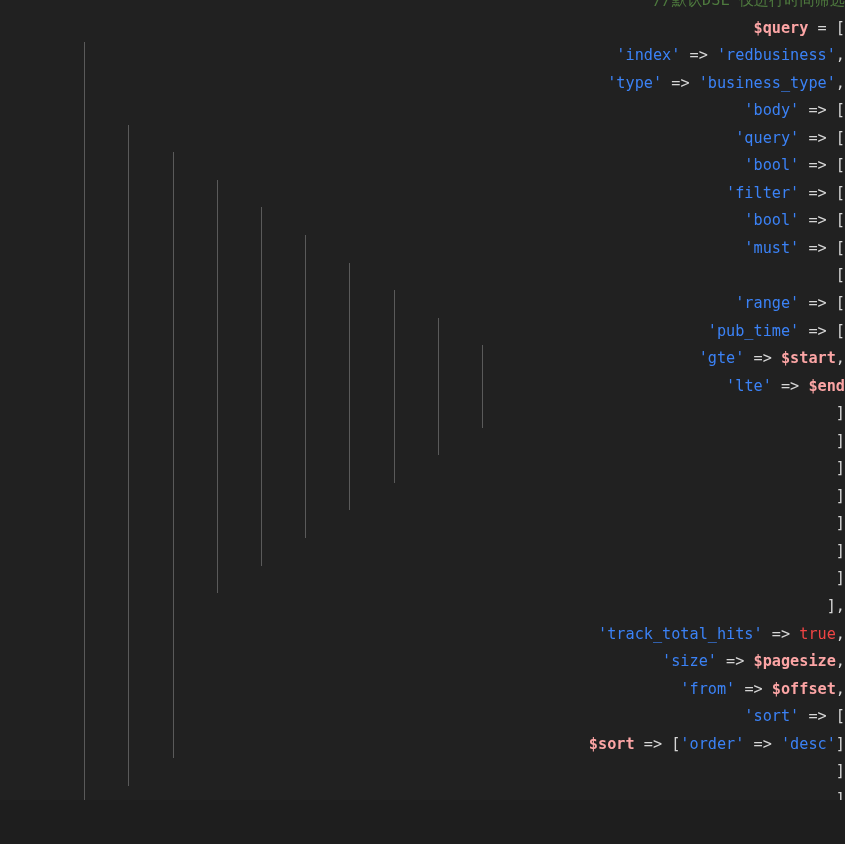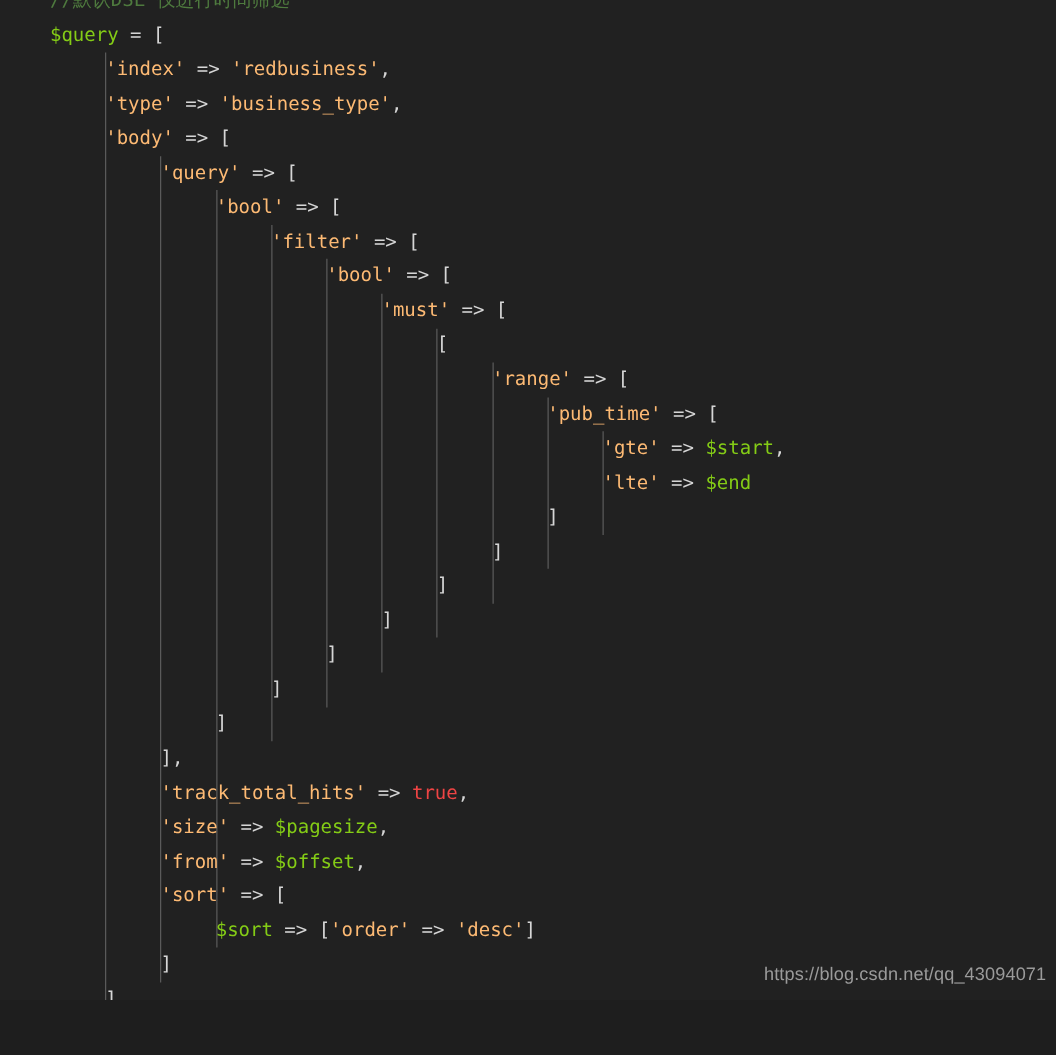--- a/index.html
+++ b/index.html
@@ -13,20 +13,21 @@
     height: 844px;
     overflow: hidden;
     font-family: "DejaVu Sans Mono", "Liberation Mono", monospace;
   }
   #editor {
     position: relative;
     width: 845px;
     height: 800px;
     background: #212121;
     overflow: hidden;
+    text-align: right;
   }
   
   #code {
     position: absolute;
     left: 0;
     top: -13px;           
     width: 845px;
     font-size: 15.2px;
     line-height: 27.55px;
     letter-spacing: 0px;
@@ -48,22 +49,22 @@
     pointer-events: none;
   }
   .guide {
     position: absolute;
     width: 1px;
     background: #5a5a5a;
   }
 
   
   .tok-comment { color: #4e7a3e; }
-  .tok-var     { color: #84cc16; font-weight: normal; }
-  .tok-str     { color: #fdba74; }
+  .tok-var     { color: #fca5a5; font-weight: bold; }
+  .tok-str     { color: #3b82f6; }
   .tok-punct   { color: #d6d6d6; }
   .tok-op      { color: #d6d6d6; }
   .tok-bool    { color: #ef4444; }
   .tok-bracket { color: #d6d6d6; }
 
   
   #watermark {
     position: absolute;
     right: 8px;
     bottom: 12px;
@@ -83,14 +84,13 @@
       <div class="guide" style="left: 172.6px; top: 152.3px; height: 606.1px;"></div>
       <div class="guide" style="left: 216.8px; top: 179.85px; height: 413.25px;"></div>
       <div class="guide" style="left: 261px; top: 207.4px; height: 358.15px;"></div>
       <div class="guide" style="left: 305.2px; top: 234.95px; height: 303.05px;"></div>
       <div class="guide" style="left: 349.4px; top: 262.5px; height: 247.95px;"></div>
       <div class="guide" style="left: 393.6px; top: 290.05px; height: 192.85px;"></div>
       <div class="guide" style="left: 437.8px; top: 317.6px; height: 137.75px;"></div>
       <div class="guide" style="left: 482px; top: 345.15px; height: 82.65px;"></div>
     </div>
   <div id="code"><div class="line" style="padding-left: 40px;"><span class="tok-comment">//默认DSL 仅进行时间筛选</span></div><div class="line" style="padding-left: 40px;"><span class="tok-var">$query</span><span> </span><span class="tok-op">=</span><span> </span><span class="tok-bracket">[</span></div><div class="line" style="padding-left: 84.2px;"><span class="tok-str">'index'</span><span> </span><span class="tok-op">=&gt;</span><span> </span><span class="tok-str">'redbusiness'</span><span class="tok-punct">,</span></div><div class="line" style="padding-left: 84.2px;"><span class="tok-str">'type'</span><span> </span><span class="tok-op">=&gt;</span><span> </span><span class="tok-str">'business_type'</span><span class="tok-punct">,</span></div><div class="line" style="padding-left: 84.2px;"><span class="tok-str">'body'</span><span> </span><span class="tok-op">=&gt;</span><span> </span><span class="tok-bracket">[</span></div><div class="line" style="padding-left: 128.4px;"><span class="tok-str">'query'</span><span> </span><span class="tok-op">=&gt;</span><span> </span><span class="tok-bracket">[</span></div><div class="line" style="padding-left: 172.6px;"><span class="tok-str">'bool'</span><span> </span><span class="tok-op">=&gt;</span><span> </span><span class="tok-bracket">[</span></div><div class="line" style="padding-left: 216.8px;"><span class="tok-str">'filter'</span><span> </span><span class="tok-op">=&gt;</span><span> </span><span class="tok-bracket">[</span></div><div class="line" style="padding-left: 261px;"><span class="tok-str">'bool'</span><span> </span><span class="tok-op">=&gt;</span><span> </span><span class="tok-bracket">[</span></div><div class="line" style="padding-left: 305.2px;"><span class="tok-str">'must'</span><span> </span><span class="tok-op">=&gt;</span><span> </span><span class="tok-bracket">[</span></div><div class="line" style="padding-left: 349.4px;"><span class="tok-bracket">[</span></div><div class="line" style="padding-left: 393.6px;"><span class="tok-str">'range'</span><span> </span><span class="tok-op">=&gt;</span><span> </span><span class="tok-bracket">[</span></div><div class="line" style="padding-left: 437.8px;"><span class="tok-str">'pub_time'</span><span> </span><span class="tok-op">=&gt;</span><span> </span><span class="tok-bracket">[</span></div><div class="line" style="padding-left: 482px;"><span class="tok-str">'gte'</span><span> </span><span class="tok-op">=&gt;</span><span> </span><span class="tok-var">$start</span><span class="tok-punct">,</span></div><div class="line" style="padding-left: 482px;"><span class="tok-str">'lte'</span><span> </span><span class="tok-op">=&gt;</span><span> </span><span class="tok-var">$end</span></div><div class="line" style="padding-left: 437.8px;"><span class="tok-bracket">]</span></div><div class="line" style="padding-left: 393.6px;"><span class="tok-bracket">]</span></div><div class="line" style="padding-left: 349.4px;"><span class="tok-bracket">]</span></div><div class="line" style="padding-left: 305.2px;"><span class="tok-bracket">]</span></div><div class="line" style="padding-left: 261px;"><span class="tok-bracket">]</span></div><div class="line" style="padding-left: 216.8px;"><span class="tok-bracket">]</span></div><div class="line" style="padding-left: 172.6px;"><span class="tok-bracket">]</span></div><div class="line" style="padding-left: 128.4px;"><span class="tok-bracket">]</span><span class="tok-punct">,</span></div><div class="line" style="padding-left: 128.4px;"><span class="tok-str">'track_total_hits'</span><span> </span><span class="tok-op">=&gt;</span><span> </span><span class="tok-bool">true</span><span class="tok-punct">,</span></div><div class="line" style="padding-left: 128.4px;"><span class="tok-str">'size'</span><span> </span><span class="tok-op">=&gt;</span><span> </span><span class="tok-var">$pagesize</span><span class="tok-punct">,</span></div><div class="line" style="padding-left: 128.4px;"><span class="tok-str">'from'</span><span> </span><span class="tok-op">=&gt;</span><span> </span><span class="tok-var">$offset</span><span class="tok-punct">,</span></div><div class="line" style="padding-left: 128.4px;"><span class="tok-str">'sort'</span><span> </span><span class="tok-op">=&gt;</span><span> </span><span class="tok-bracket">[</span></div><div class="line" style="padding-left: 172.6px;"><span class="tok-var">$sort</span><span> </span><span class="tok-op">=&gt;</span><span> </span><span class="tok-bracket">[</span><span class="tok-str">'order'</span><span> </span><span class="tok-op">=&gt;</span><span> </span><span class="tok-str">'desc'</span><span class="tok-bracket">]</span></div><div class="line" style="padding-left: 128.4px;"><span class="tok-bracket">]</span></div><div class="line" style="padding-left: 84.2px;"><span class="tok-bracket">]</span></div><div class="line" style="padding-left: 40px;"><span class="tok-bracket">]</span><span class="tok-punct">;</span></div></div>
-  <div id="watermark">https://blog.csdn.net/qq_43094071</div>
 </div>
 
 </body></html>

